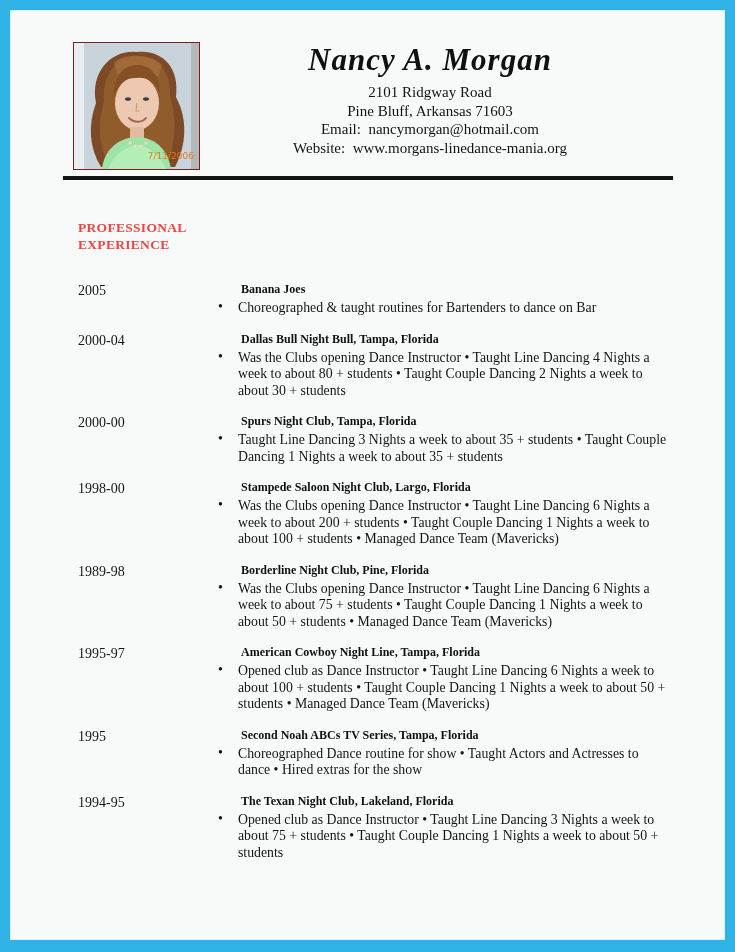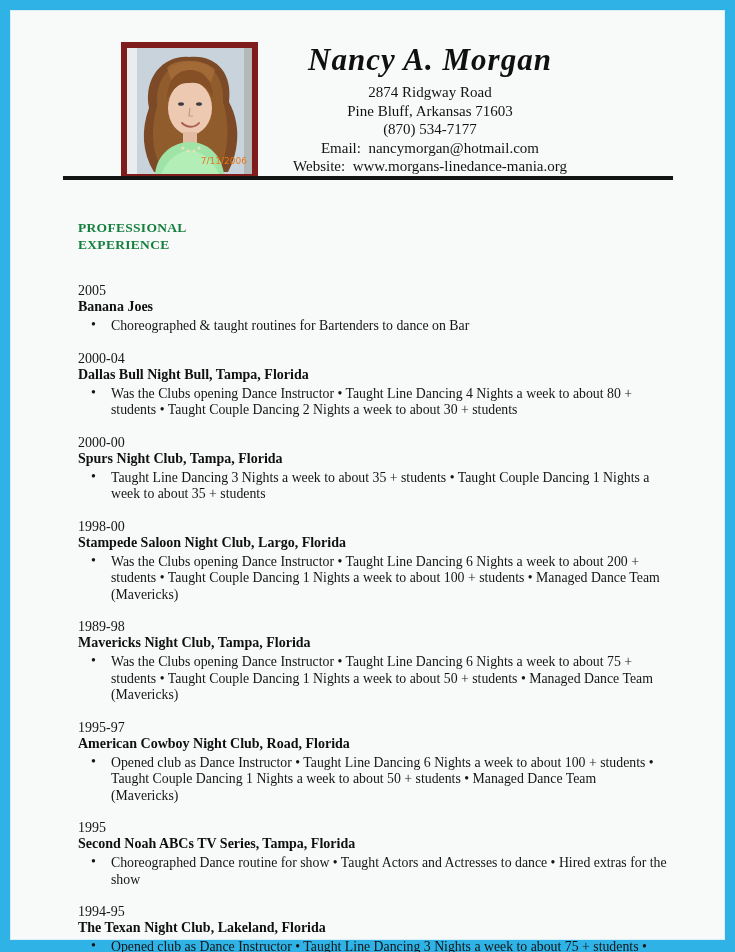--- a/index.html
+++ b/index.html
@@ -11,49 +11,49 @@
     overflow:hidden;
   }
   .page{
     position:absolute;left:10px;top:10px;right:10px;bottom:12px;
     background:#f8f9f9;
     box-shadow:inset 0 0 0 1px #d9f0fa;
   }
   
   .photo{
     position:absolute;left:63px;top:32px;width:125px;height:126px;
-    border:6px solid #7f1d1d;background:#22c55e;overflow:hidden;margin-left:48px;
+    border:1px solid #7f1d1d;background:#22c55e;overflow:hidden;
   }
   .photo svg{display:block;}
   .header-text{
     position:absolute;left:130px;top:32px;width:580px;
     text-align:center;
   }
   .name{
     font-size:31px;font-weight:700;font-style:italic;
     letter-spacing:1px;margin-bottom:5px;color:#101010;
   }
   .addr{font-size:15px;line-height:18.5px;color:#131313;}
   .rule{
     position:absolute;left:53px;right:52px;top:166px;height:4px;
     background:#141414;
   }
   
   .heading{
     position:absolute;left:68px;top:210px;width:135px;
     font-weight:700;font-size:13.5px;line-height:16.5px;
-    letter-spacing:0.3px;color:#15803d;
+    letter-spacing:0.3px;color:#ef4444;
   }
   .entries{
     position:absolute;left:68px;top:272px;right:58px;
   }
-  .entry{display:flex;margin-bottom:15px;flex-direction:column;}
+  .entry{display:flex;margin-bottom:15px;}
   .entry-dates{flex:none;width:127px;font-size:14px;padding-top:1px;}
   .entry-body{flex:1;}
-  .entry-title{font-weight:700;font-size:14px;margin-bottom:3px;color:#101010;}
+  .entry-title{font-weight:700;font-size:12px;margin-bottom:3px;color:#101010;margin-left:36px;}
   .entry-detail{
     position:relative;padding-left:33px;
     font-size:13.8px;line-height:16.5px;color:#141414;
   }
   .bullet-glyph{position:absolute;left:13px;top:-1px;font-size:14px;}
 </style>
 </head>
 <body>
 
 <div class="page">
@@ -85,23 +85,22 @@
       <circle cx="61" cy="103" r="1.6" fill="#e8e0c0"></circle>
       <circle cx="67" cy="103" r="1.6" fill="#e8e0c0"></circle>
       <circle cx="72" cy="100" r="1.6" fill="#e8e0c0"></circle>
 
       <text x="120" y="116" text-anchor="end" font-size="9" font-family="DejaVu Sans, sans-serif" fill="#e87a1e">7/11/2006</text>
     </svg>
   </div>
 
   <div class="header-text">
     <div class="name">Nancy A. Morgan</div>
-    <div class="addr">2874 Ridgway Road</div>
+    <div class="addr">2101 Ridgway Road</div>
     <div class="addr">Pine Bluff, Arkansas  71603</div>
-    <div class="addr">(870) 534-7177</div>
     <div class="addr"><span>Email:</span>&nbsp; <span>nancymorgan@hotmail.com</span></div>
     <div class="addr"><span>Website:</span>&nbsp; <span>www.morgans-linedance-mania.org</span></div>
   </div>
 
   <div class="rule"></div>
 
   <div class="heading">PROFESSIONAL EXPERIENCE</div>
 
   <div class="entries">
 
@@ -133,29 +132,29 @@
       <div class="entry-dates">1998-00</div>
       <div class="entry-body">
         <div class="entry-title">Stampede Saloon Night Club, Largo, Florida</div>
         <div class="entry-detail"><span class="bullet-glyph">•</span><span>Was the Clubs opening Dance Instructor  •  Taught Line Dancing 6 Nights a week to about 200 +  students  •  Taught Couple Dancing 1 Nights a week to about 100 + students  •  Managed Dance Team (Mavericks)</span></div>
       </div>
     </div>
 
     <div class="entry">
       <div class="entry-dates">1989-98</div>
       <div class="entry-body">
-        <div class="entry-title">Mavericks Night Club, Tampa, Florida</div>
+        <div class="entry-title">Borderline Night Club, Pine, Florida</div>
         <div class="entry-detail"><span class="bullet-glyph">•</span><span>Was the Clubs opening Dance Instructor  •  Taught Line Dancing 6 Nights a week to about 75 +  students  •  Taught Couple Dancing 1 Nights a week to about 50 + students  •  Managed Dance Team (Mavericks)</span></div>
       </div>
     </div>
 
     <div class="entry">
       <div class="entry-dates">1995-97</div>
       <div class="entry-body">
-        <div class="entry-title">American Cowboy Night Club, Road, Florida</div>
+        <div class="entry-title">American Cowboy Night Line, Tampa, Florida</div>
         <div class="entry-detail"><span class="bullet-glyph">•</span><span>Opened club as Dance Instructor  •  Taught Line Dancing 6 Nights a week to about 100 +  students  •  Taught Couple Dancing 1 Nights a week to about 50 + students  •  Managed Dance Team (Mavericks)</span></div>
       </div>
     </div>
 
     <div class="entry">
       <div class="entry-dates">1995</div>
       <div class="entry-body">
         <div class="entry-title">Second Noah ABCs TV Series, Tampa, Florida</div>
         <div class="entry-detail"><span class="bullet-glyph">•</span><span>Choreographed Dance routine for show  •  Taught Actors and Actresses to dance  •  Hired extras for the show</span></div>
       </div>

